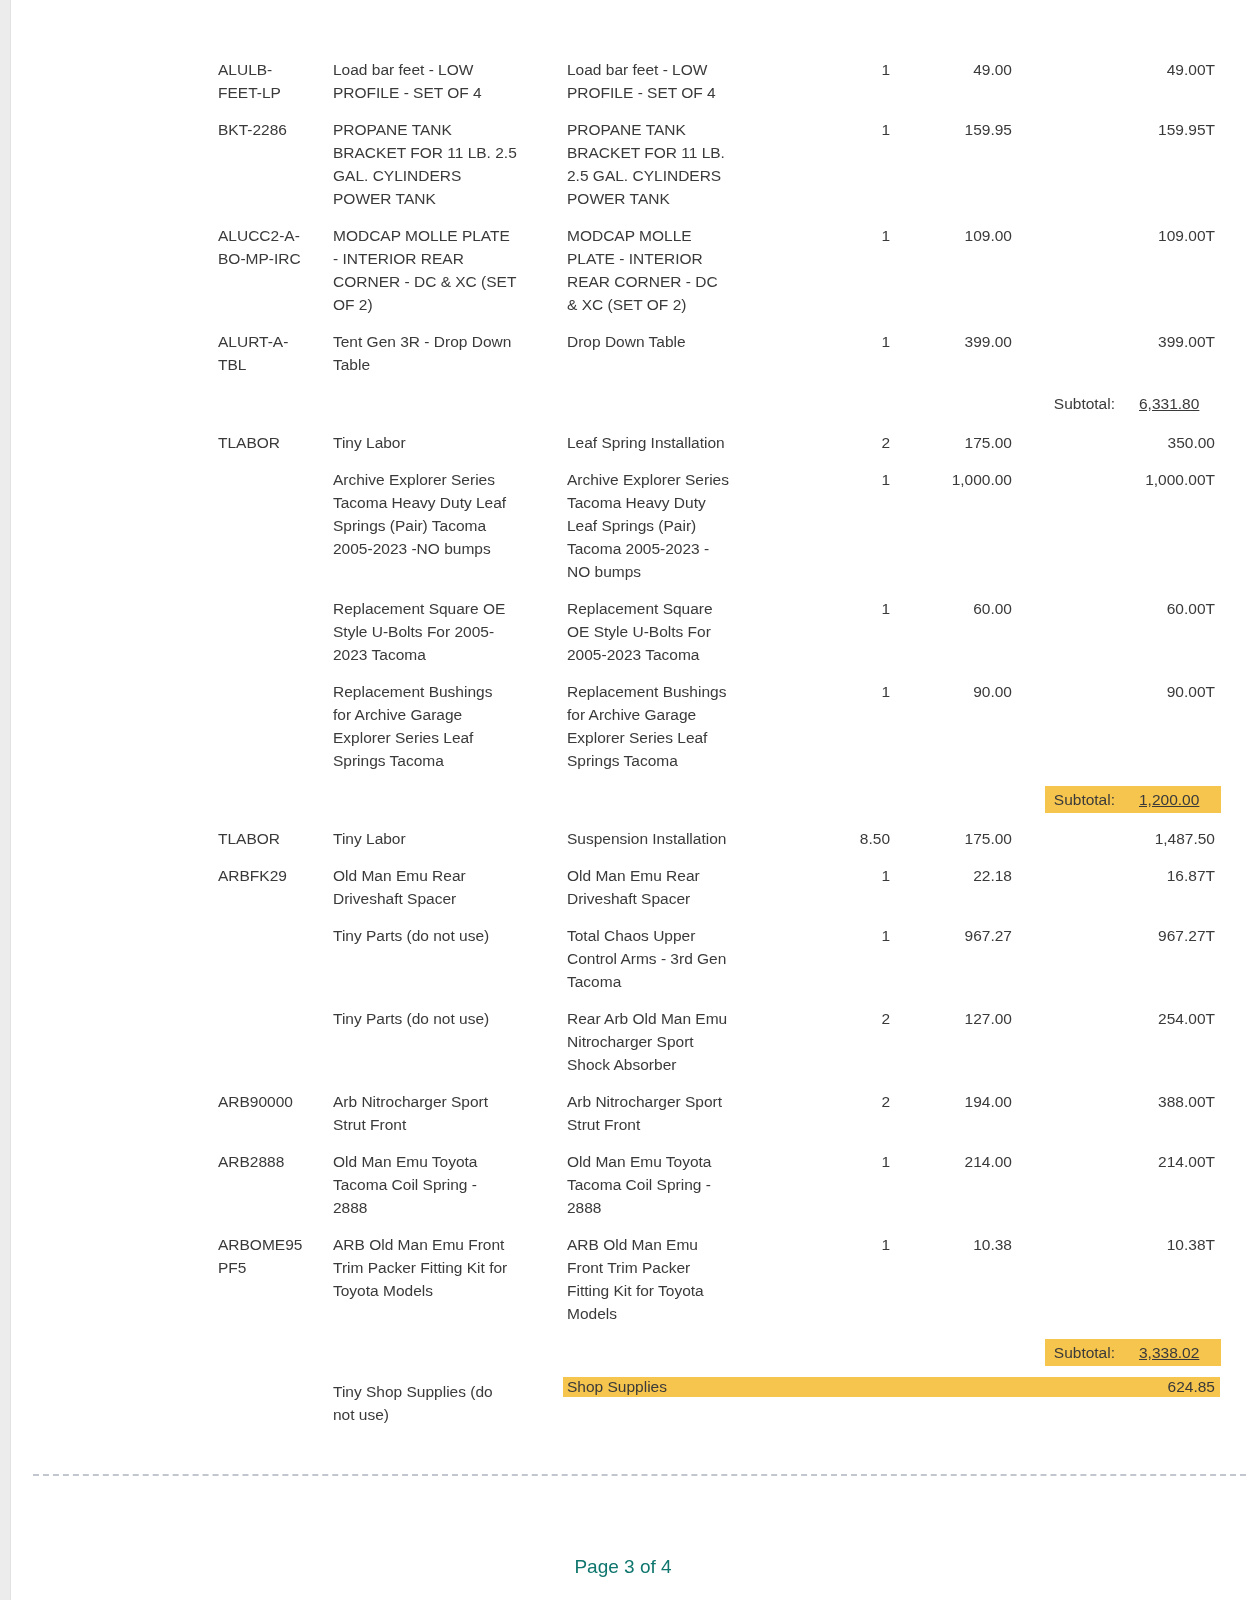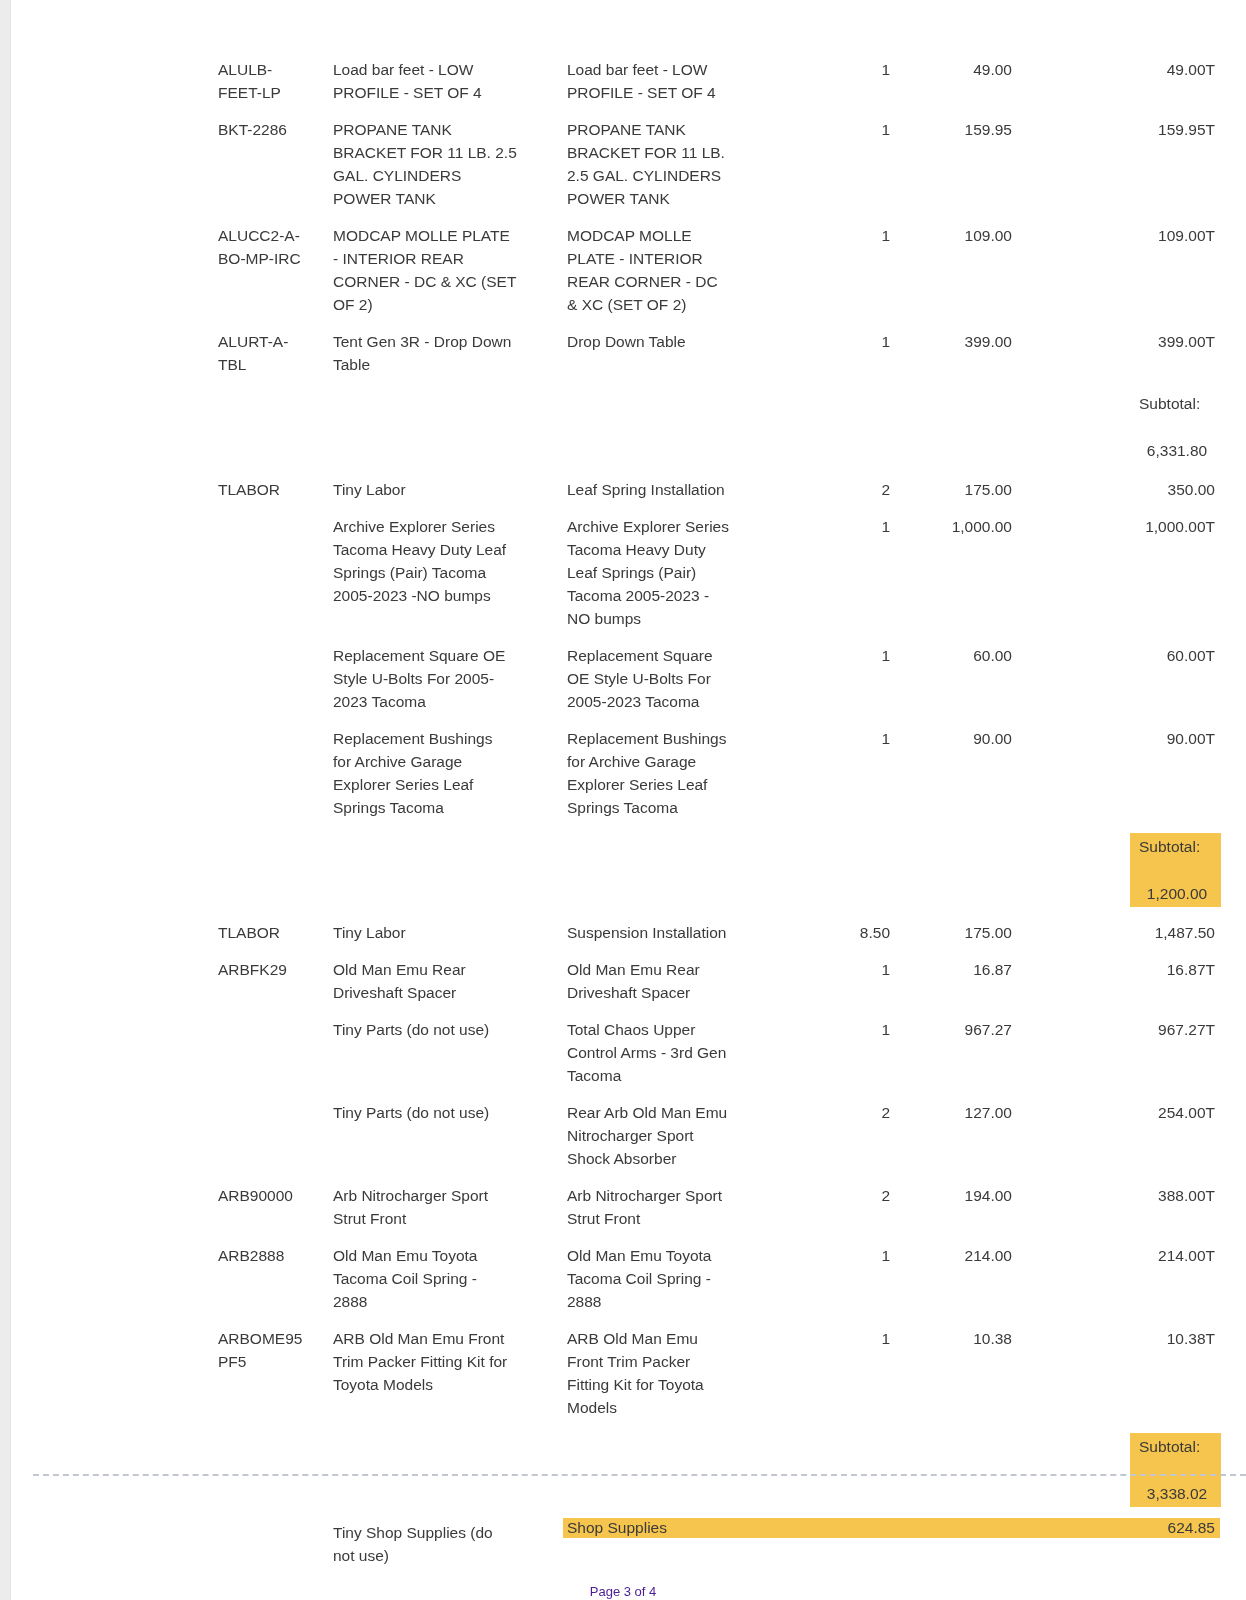--- a/index.html
+++ b/index.html
@@ -31,43 +31,41 @@
   .cell.code  { padding-right: 16px; overflow-wrap: break-word; }
   .cell.desc1 { padding-right: 18px; }
   .cell.desc2 { padding-right: 40px; }
   .cell.qty, .cell.rate, .cell.amount { text-align: right; }
   .subtotal-row { display: flex; justify-content: flex-end; }
   .subtotal-box {
     display: flex; align-items: baseline; gap: 24px;
     line-height: 23px;
     padding: 2px 6px 2px 9px;
     margin-right: -6px;
-    flex-direction: column;
   }
   .subtotal-box.hl { background: var(--hl, #f6c54d); }
-  .sub-value { min-width: 76px; text-align: center; }
+  .sub-value { min-width: 76px; text-align: left; text-decoration: underline; }
   .hl-band {
     grid-column: 3 / 7;
     display: flex; justify-content: space-between; align-items: center;
     background: var(--hl, #f6c54d);
     height: 20px;
     align-self: start;
     margin: -3px -5px 0 -4px;
     padding: 0 5px 0 4px;
   }
   .dashed-line {
     position: absolute; left: 33px; right: 0; top: 1474px;
     border-top: 2px dashed #c2c6cf;
   }
   .page-footer {
     position: absolute; top: 1556px; left: 0; width: 100%;
     text-align: center;
-    color: #4c1d95;
-    font-size: 13px;
-    margin-top: 28px;
+    color: #0f766e;
+    font-size: 19px;
   }
 </style>
 </head>
 <body style="--hl: #f6c54d;">
 
 <div class="page-edge"></div>
 
 <div class="content">
     <div class="row item-row">
       <div class="cell code">ALULB-
@@ -188,21 +186,21 @@
       <div class="cell rate">175.00</div>
       <div class="cell amount">1,487.50</div>
     </div>
     <div class="row item-row">
       <div class="cell code">ARBFK29</div>
       <div class="cell desc1">Old Man Emu Rear
 Driveshaft Spacer</div>
       <div class="cell desc2">Old Man Emu Rear
 Driveshaft Spacer</div>
       <div class="cell qty">1</div>
-      <div class="cell rate">16.87</div>
+      <div class="cell rate">22.18</div>
       <div class="cell amount">16.87T</div>
     </div>
     <div class="row item-row">
       <div class="cell code"></div>
       <div class="cell desc1">Tiny Parts (do not use)</div>
       <div class="cell desc2">Total Chaos Upper
 Control Arms - 3rd Gen
 Tacoma</div>
       <div class="cell qty">1</div>
       <div class="cell rate">967.27</div>

